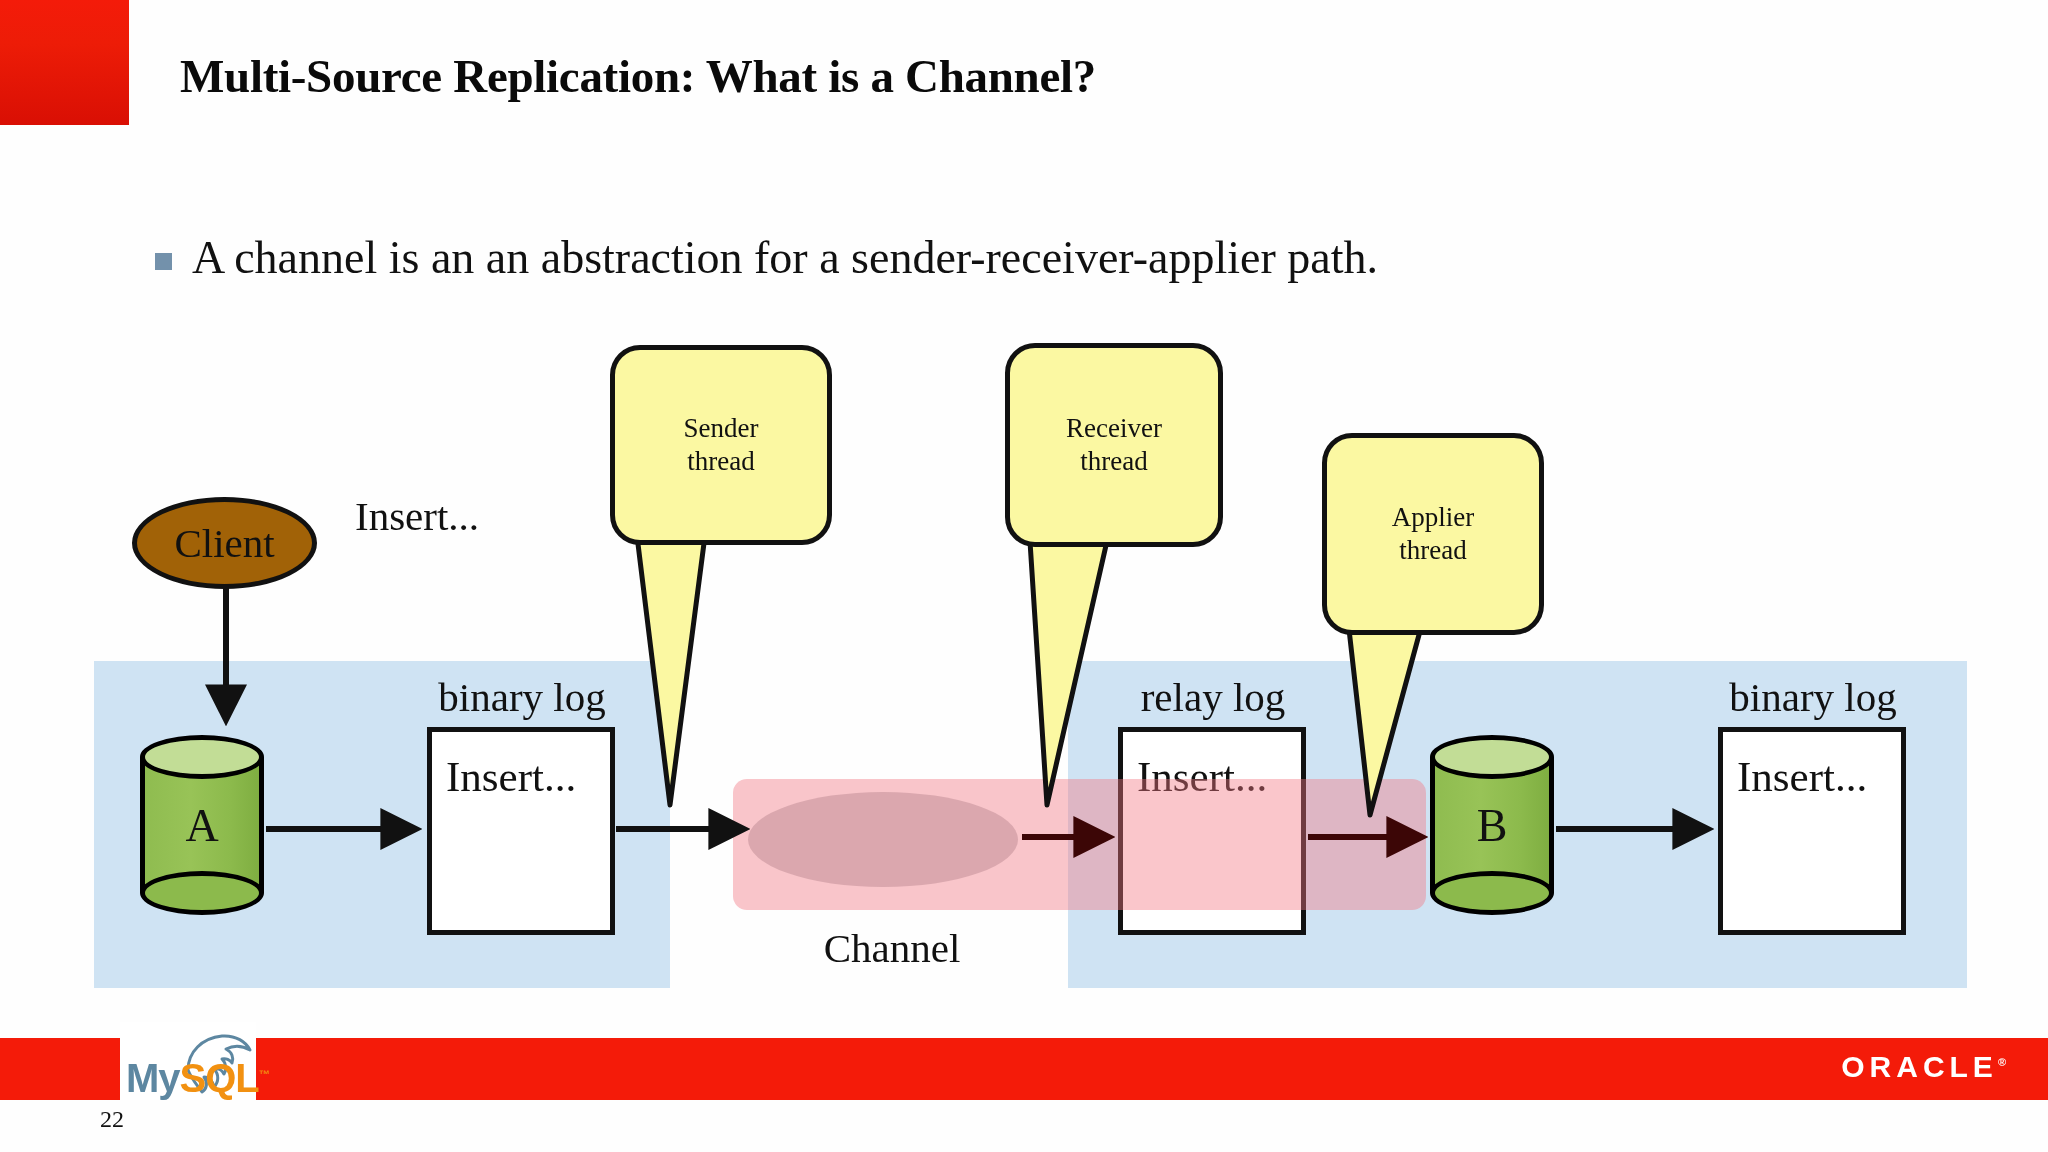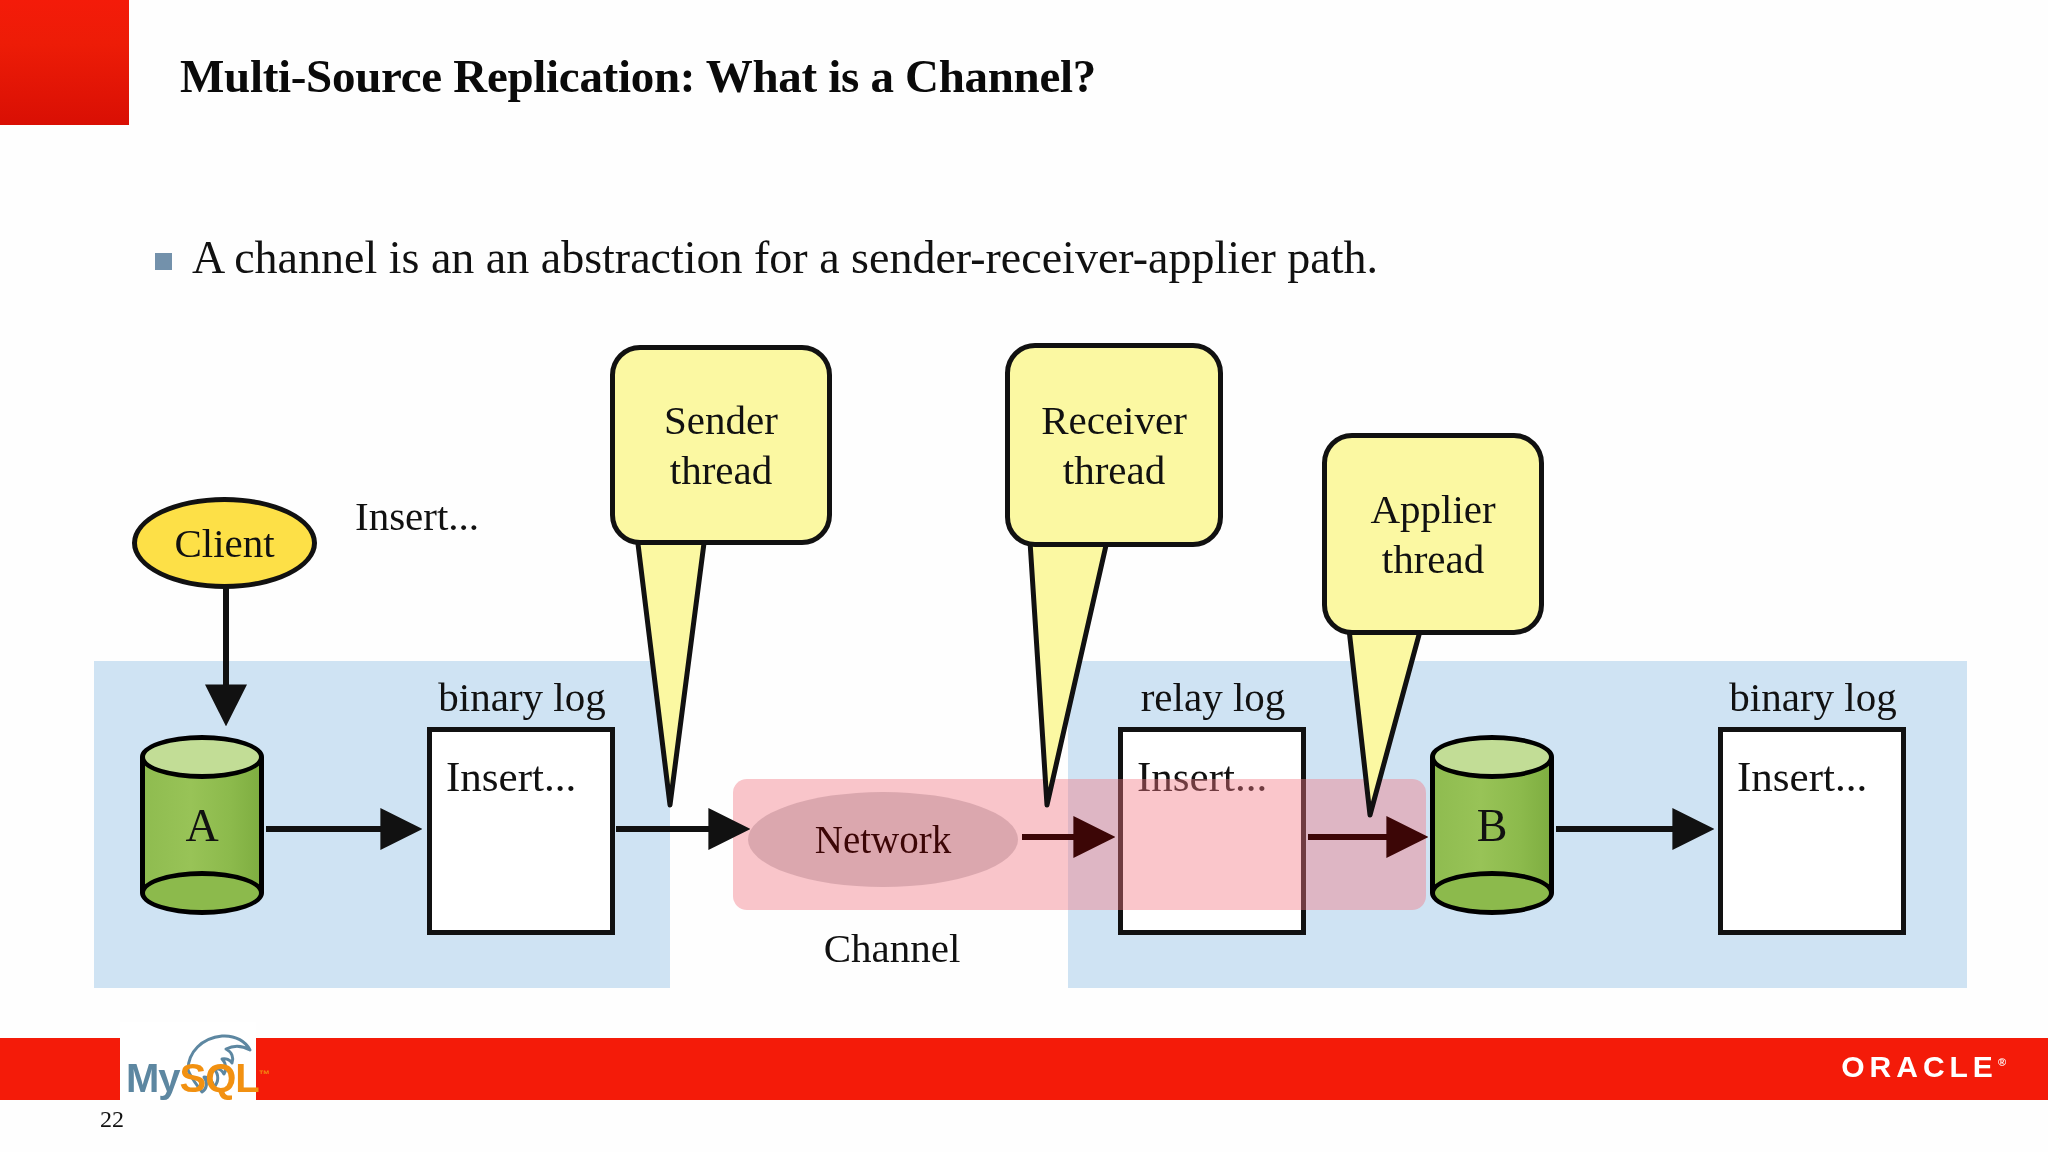--- a/index.html
+++ b/index.html
@@ -102,36 +102,36 @@
   #box-binlog-a{left:427px;top:727px;width:188px;height:208px;}
   #lbl-binlog-a{left:397px;top:673px;width:250px;}
   #box-relaylog{left:1118px;top:727px;width:188px;height:208px;}
   #lbl-relaylog{left:1088px;top:673px;width:250px;}
   #box-binlog-b{left:1718px;top:727px;width:188px;height:208px;}
   #lbl-binlog-b{left:1688px;top:673px;width:250px;}
 
   
   #client-ellipse{
     position:absolute;left:132px;top:497px;width:185px;height:92px;
-    background:#fde047;border:5px solid #111;border-radius:50%;
+    background:#a16207;border:5px solid #111;border-radius:50%;
     box-sizing:border-box;display:flex;align-items:center;justify-content:center;
     font-size:41px;color:#111;
   }
   #insert-free-label{
     position:absolute;left:355px;top:492px;font-size:41px;color:#111;
   }
 
   
   .callout{position:absolute;}
   .callout .bubble{
     position:absolute;left:0;top:0;width:100%;
     background:#fbf8a2;border:5px solid #111;border-radius:30px;
     box-sizing:border-box;
     display:flex;flex-direction:column;align-items:center;justify-content:center;
-    font-size:41px;color:#111;line-height:1.22;
+    font-size:27px;color:#111;line-height:1.22;
     z-index:3;
   }
   .callout .bubble span{display:block;text-align:center;}
   .callout svg{position:absolute;left:0;top:0;overflow:visible;z-index:2;}
   #callout-sender{left:610px;top:345px;width:222px;height:200px;}
   #callout-sender .bubble{height:200px;}
   #callout-receiver{left:1005px;top:343px;width:218px;height:204px;}
   #callout-receiver .bubble{height:204px;}
   #callout-applier{left:1322px;top:433px;width:222px;height:202px;}
   #callout-applier .bubble{height:202px;}
@@ -237,21 +237,20 @@
 
     <line x1="1022" y1="837" x2="1107" y2="837" stroke="#3c0606" stroke-width="6" marker-end="url(#ah-dark)"></line>
 
     <line x1="1308" y1="837" x2="1420" y2="837" stroke="#3c0606" stroke-width="6" marker-end="url(#ah-dark)"></line>
 
     <line x1="1556" y1="829" x2="1706" y2="829" stroke="#111" stroke-width="6" marker-end="url(#ah-black)"></line>
   </svg>
 
   <div class="pink-band"></div>
   <div class="network-ellipse"></div>
-  <div class="network-label">Network</div>
   <div class="channel-label">Channel</div>
 
   <div class="callout" id="callout-sender">
     <svg width="240" height="480" viewBox="0 0 240 480">
       <path d="M22,150 L60,460 L100,152 Z" fill="#fbf8a2" stroke="#111" stroke-width="5" stroke-linejoin="round"></path>
     </svg>
     <div class="bubble">
       <span>Sender</span>
       <span>thread</span>
     </div>

